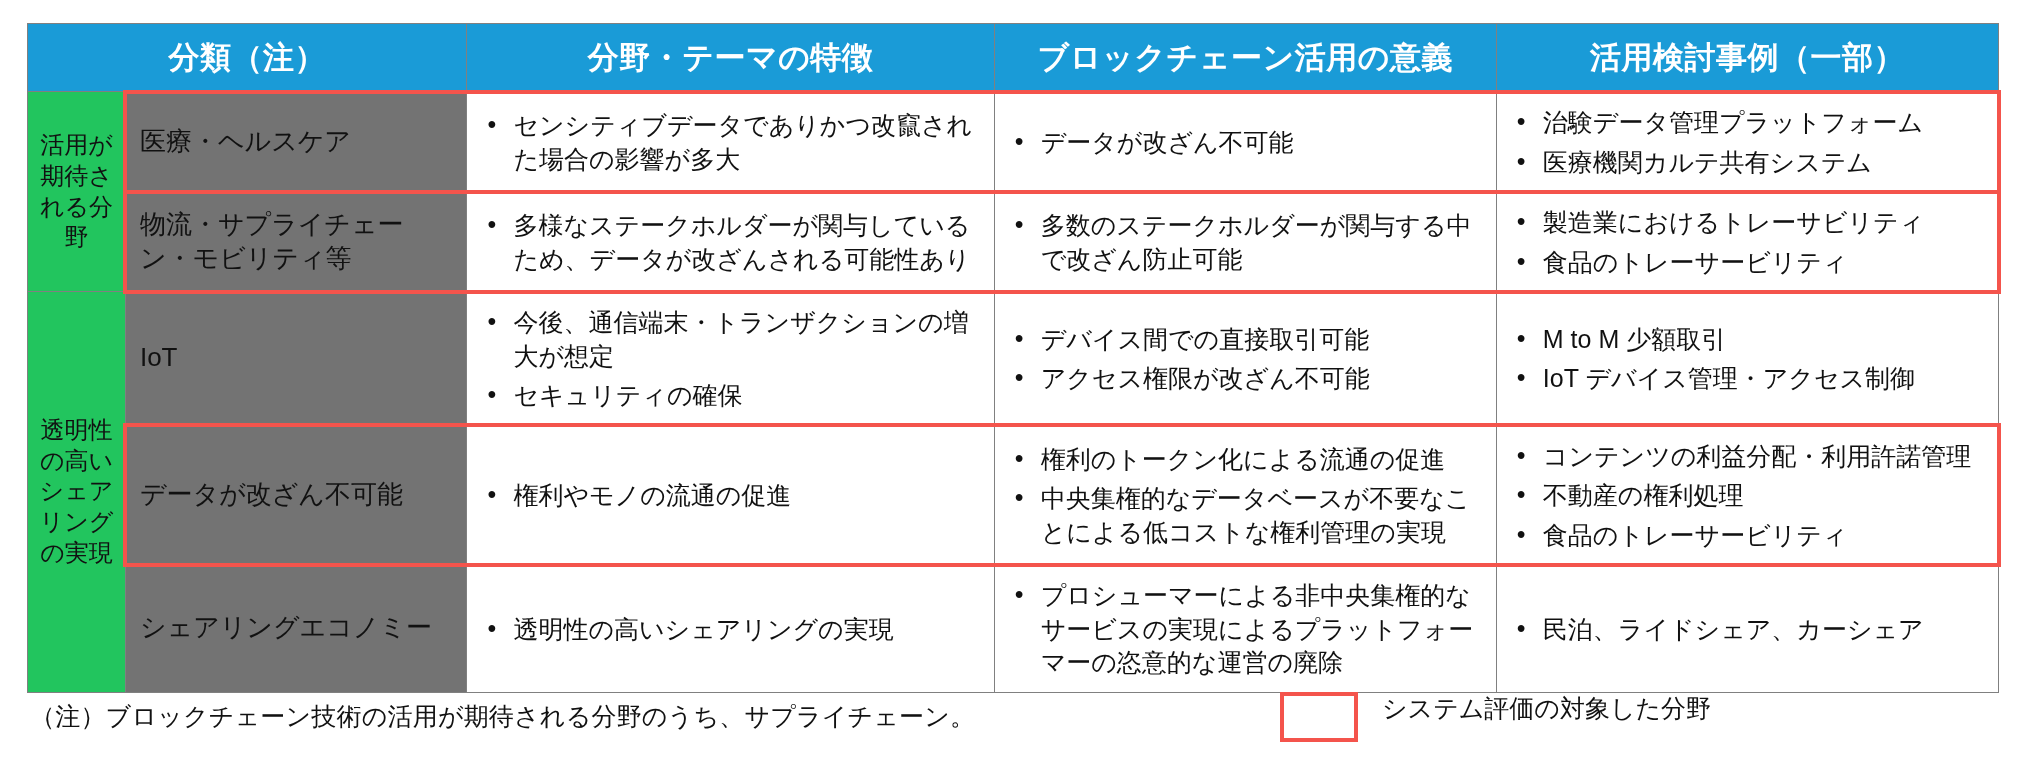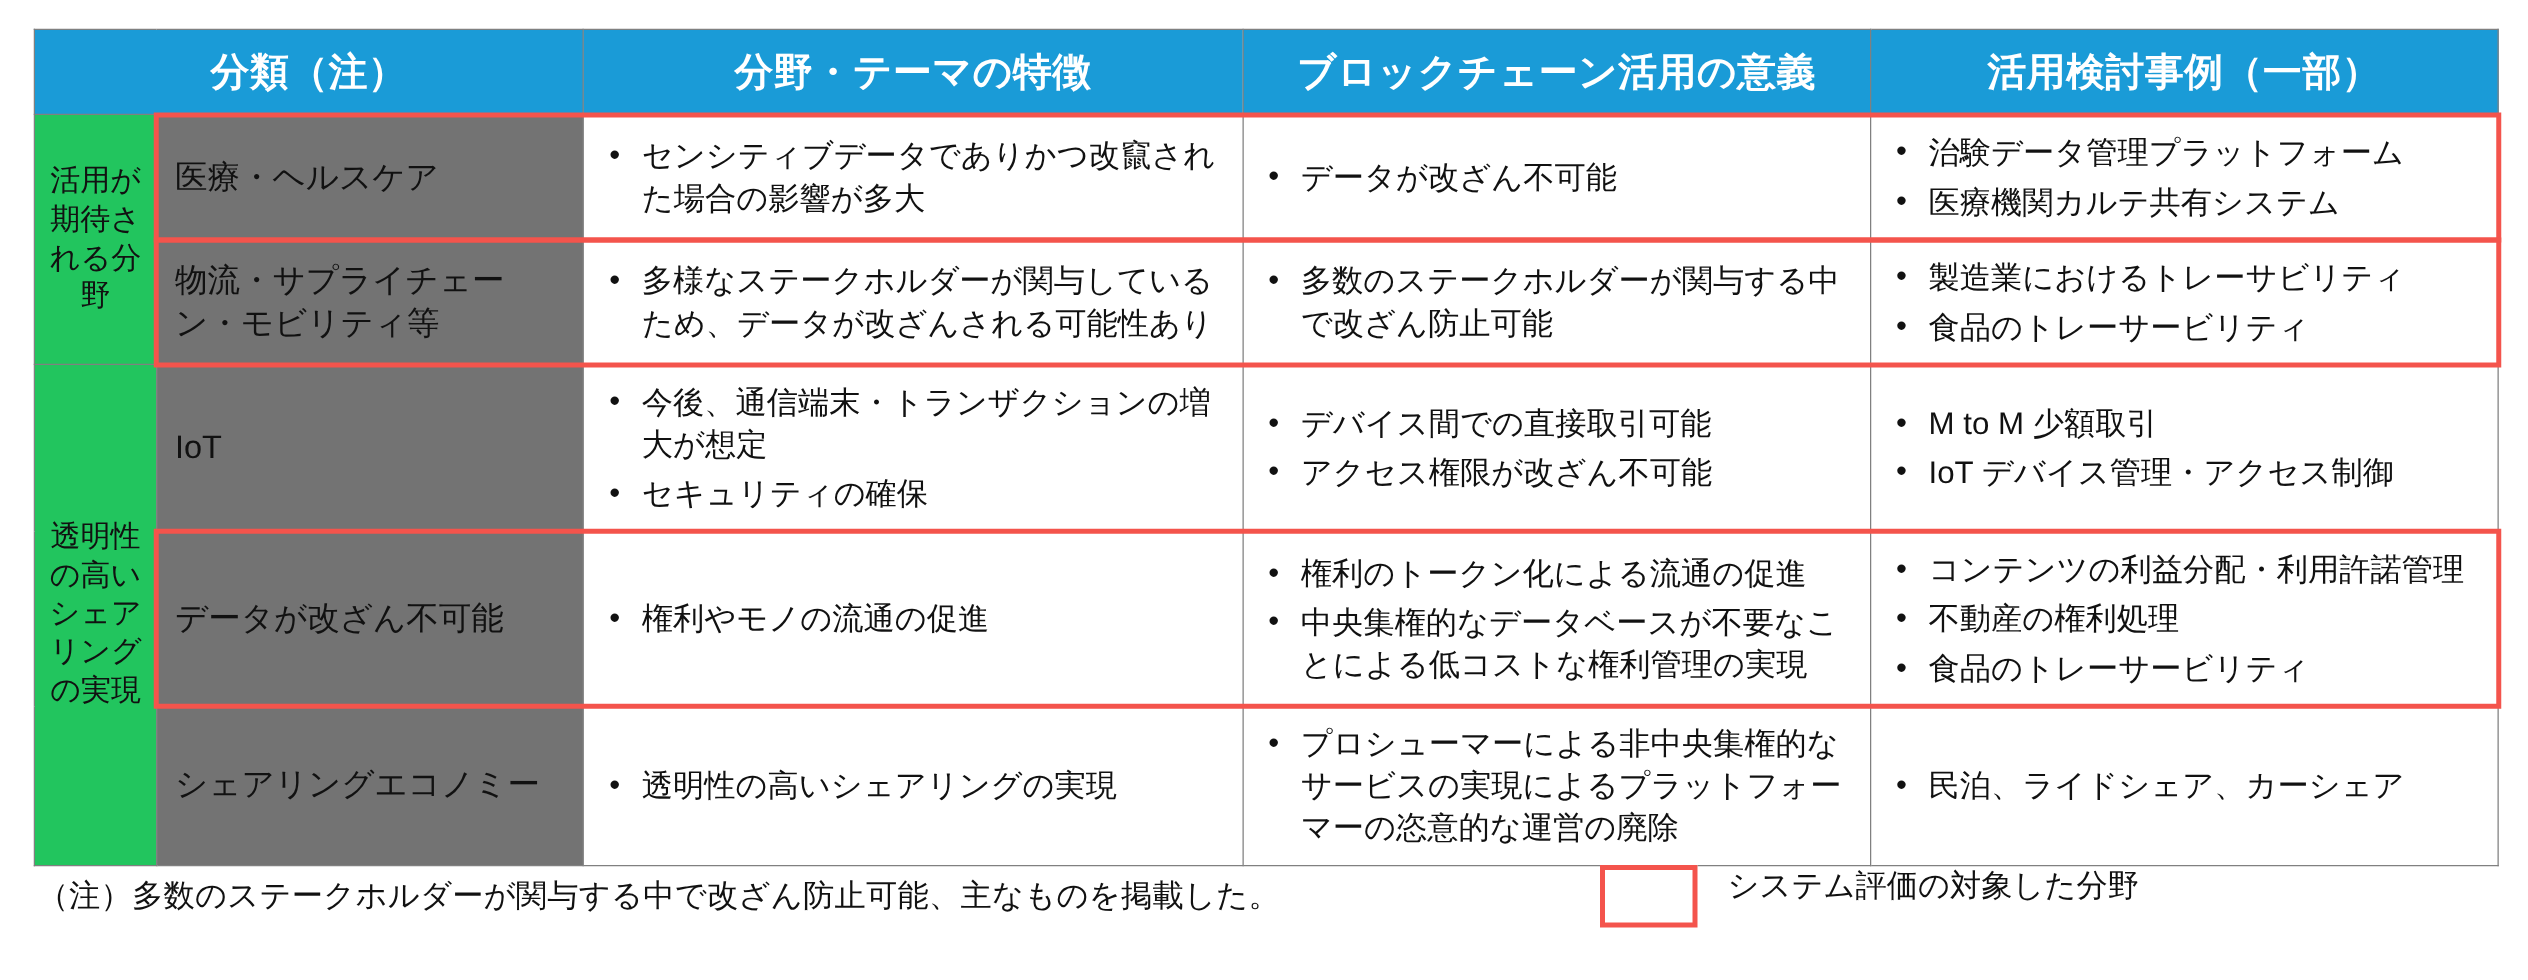--- a/index.html
+++ b/index.html
@@ -231,20 +231,20 @@
 
       </tbody>
     </table>
 
     <div class="hl" style="left: 96.4219px; top: 66.5px; width: 1877.08px; height: 104px;"></div>
     <div class="hl" style="left: 96.4219px; top: 166.5px; width: 1877.08px; height: 104px;"></div>
     <div class="hl" style="left: 96.4219px; top: 400px; width: 1877.08px; height: 143.5px;"></div>
   </div>
 
   <div id="footer">
-    <div id="note-text">（注）多数のステークホルダーが関与する中で改ざん防止可能、主なものを掲載した。</div>
+    <div id="note-text">（注）ブロックチェーン技術の活用が期待される分野のうち、サプライチェーン。</div>
     <div id="legend">
       <div id="legend-swatch"></div>
       <div id="legend-label">システム評価の対象した分野</div>
     </div>
   </div>
 
 </div>
 
 </body></html>

